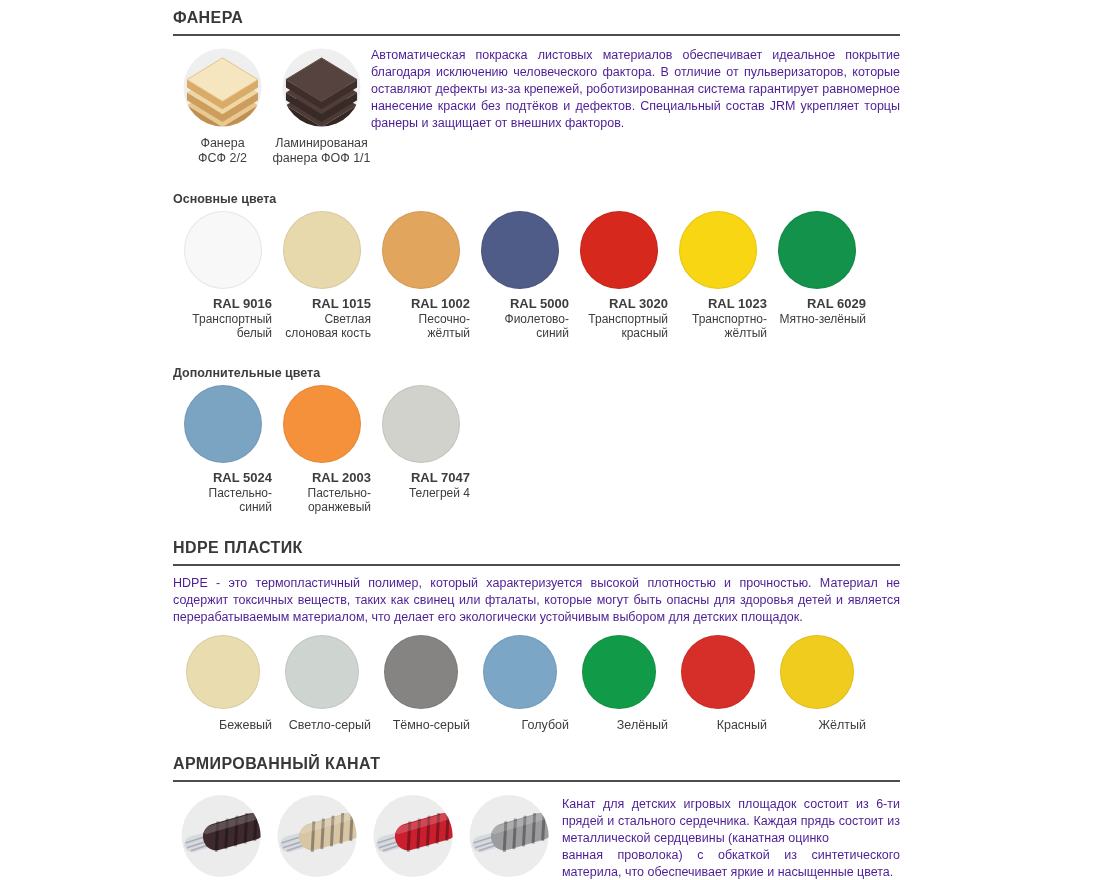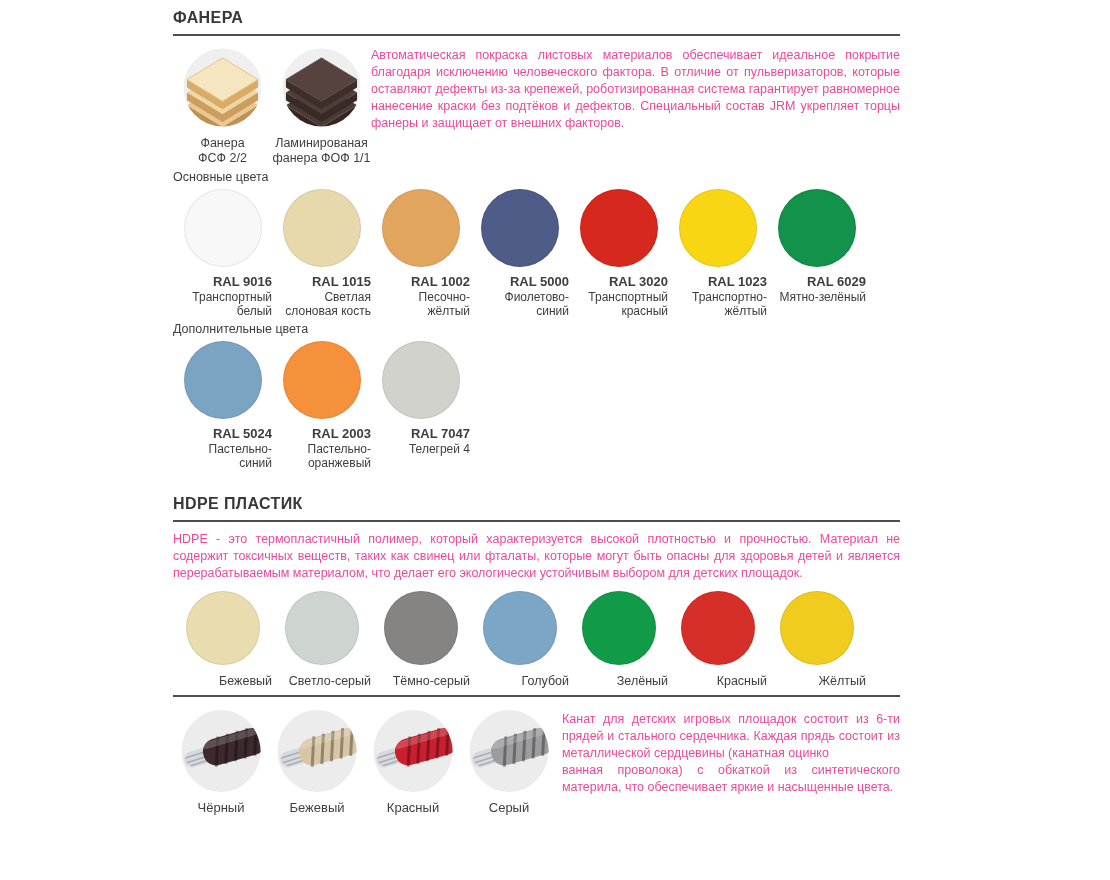--- a/index.html
+++ b/index.html
@@ -8,35 +8,35 @@
     font-family:"Liberation Sans", sans-serif;color:#3f3f3f;
     -webkit-font-smoothing:antialiased;
   }
   .content{position:relative;margin-left:173px;width:727px}
   .sec-title{
     font-size:16px;font-weight:bold;letter-spacing:.4px;color:#383838;
     margin:0;padding:0;line-height:20px;
   }
   .rule{height:2px;background:#4d4d4d;border:0;margin:6px 0 0 0}
   .para{
-    font-size:12.5px;line-height:17px;color:#ec4899;text-align:justify;margin:0;
+    font-size:12.5px;line-height:17px;color:#4c1d95;text-align:justify;margin:0;
   }
   
   .sec1-title{margin-top:8px}
   .ply-row{display:flex;margin-top:10px;align-items:flex-start}
   .ply-figs{display:flex;width:198px;flex:0 0 198px}
   .fig-cell{width:99px;text-align:center}
   .fig-cell svg{display:block;margin:2px auto 0 auto}
   .fig-label{
     font-size:12.5px;line-height:15px;color:#3f3f3f;margin-top:9px;
     white-space:pre-line;
   }
   .ply-para{flex:1;margin-top:1px}
   
-  .group-heading{font-size:12.5px;font-weight:normal;color:#3d3d3d;margin-top:4px}
+  .group-heading{font-size:12.5px;font-weight:bold;color:#3d3d3d;margin-top:26px}
   .swatch-row{display:flex;margin-top:5px}
   .swatch{width:99px;text-align:right}
   .circle{
     width:78px;height:78px;border-radius:50%;margin:0 auto;
     border:1px solid rgba(0,0,0,0.07);box-sizing:border-box;
   }
   .ral-code{font-size:13px;font-weight:bold;color:#3d3d3d;margin-top:7px;line-height:15px}
   .ral-name{font-size:12px;color:#3d3d3d;line-height:14px;margin-top:1px;white-space:pre-line}
   
   .sec2-title{margin-top:24px}
@@ -208,20 +208,21 @@
         <div class="hdpe-name">Красный</div>
       </div>
       <div class="swatch">
         <div class="circle hdpe-circle" style="background-color: rgb(239, 204, 30);"></div>
         <div class="hdpe-name">Жёлтый</div>
       </div>
     </div>
   </div>
 
   <div>
+    <h2 class="sec-title sec3-title">АРМИРОВАННЫЙ КАНАТ</h2>
     <div class="rule"></div>
 
     <div class="rope-row">
       <div class="rope-figs">
 
         <div class="rope-cell">
           <svg width="80" height="84" viewBox="0 0 80 84" style="color: rgb(62, 42, 46);">
             <defs>
                 <clipPath id="rc0">
                   <ellipse cx="40" cy="42" rx="39.5" ry="41"></ellipse>

